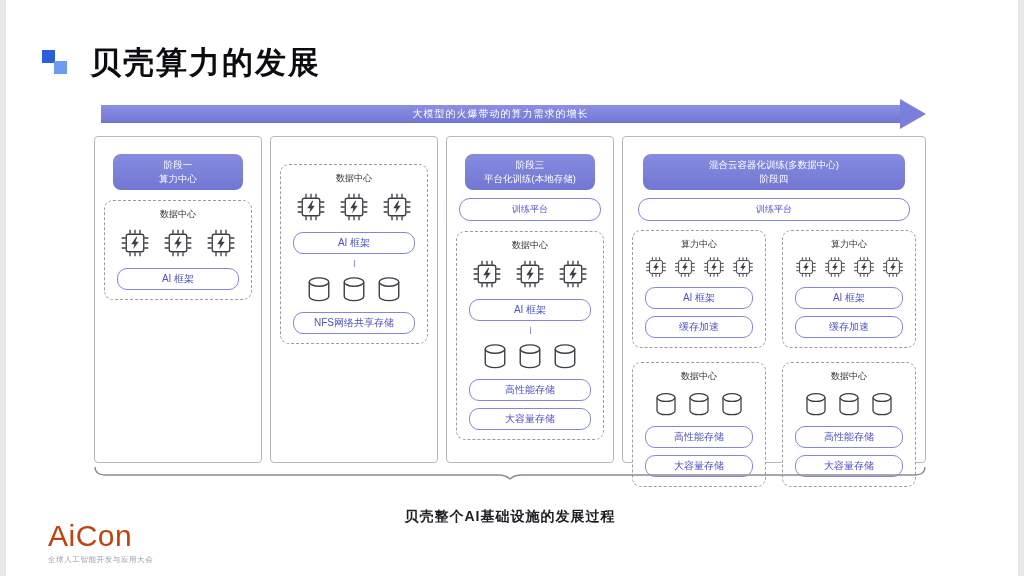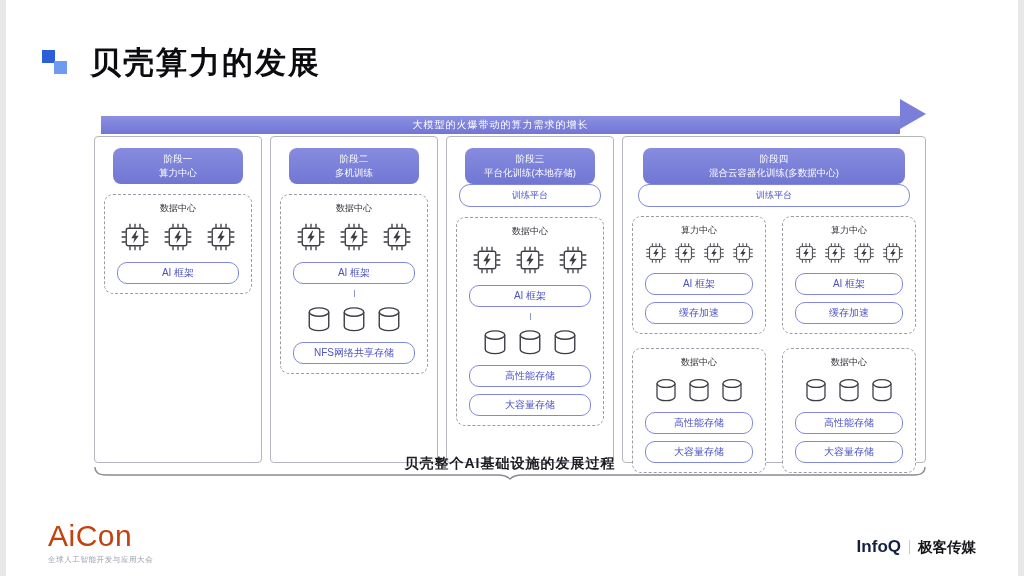--- a/index.html
+++ b/index.html
@@ -14,34 +14,34 @@
   .mark { position:relative; width:30px; height:30px; }
   .mark .sq1 { position:absolute; left:0; top:2px; width:13px; height:13px; background:#2b5fd9; }
   .mark .sq2 { position:absolute; left:12px; top:13px; width:13px; height:13px; background:#6e9bf2; }
   .page-title { margin:0; font-family:"Liberation Serif", serif; font-size:31px; font-weight:700; letter-spacing:2px; color:#0c0c10; }
 
   
   .arrow { position:absolute; left:95px; top:99px; width:826px; height:30px; }
   .arrow-body {
     position:absolute; left:0; top:6px; width:799px; height:18px;
     background:linear-gradient(180deg,#8b90e2,#7176d5);
-    display:flex; align-items:center; justify-content:center;margin-top:11px;
+    display:flex; align-items:center; justify-content:center;
   }
   .arrow-label { font-size:10px; color:#ffffff; letter-spacing:1px; }
   .arrow-head {
     position:absolute; left:799px; top:0; width:0; height:0;
     border-top:15px solid transparent; border-bottom:15px solid transparent;
     border-left:26px solid #7a7fd9;
   }
 
   
   .stages { position:absolute; left:88px; top:136px; width:832px; height:327px; display:flex; gap:8px; }
   .stage {
     border:1px solid #b6b6bf; border-radius:4px; background:#fff;
-    box-sizing:border-box; padding:11px 9px;
+    box-sizing:border-box; padding:17px 9px;
     display:flex; flex-direction:column; align-items:center;
   }
   .stage-s { width:168px; flex:0 0 168px; }
   .stage-l { flex:1; }
   .stage-header {
     width:88%; background:linear-gradient(180deg,#878ce0,#7176d3);
     color:#fff; border-radius:8px; text-align:center;
     font-size:9.5px; line-height:1.45; padding:4px 3px; box-sizing:border-box;
   }
   .stage-l .stage-header { width:92%; }
@@ -54,32 +54,32 @@
   .dc-label { font-size:9px; color:#2c2c34; }
   .chip-row { display:flex; gap:13px; margin:7px 0 3px; }
   .chip-row-sm { display:flex; gap:7px; margin:5px 0 2px; }
   .db-row { display:flex; gap:9px; margin:7px 0 1px; align-items:flex-end; }
   .pill {
     width:92%; box-sizing:border-box; margin-top:7px;
     border:1px solid #8287dd; border-radius:10px; background:#fff;
     color:#4d53c6; font-size:10px; text-align:center; padding:3px 4px;
   }
   .platform-pill {
-    width:96%; box-sizing:border-box; margin-top:0;
+    width:96%; box-sizing:border-box; margin-top:8px;
     border:1px solid #8287dd; border-radius:11px; background:#fff;
     color:#4d53c6; font-size:9px; text-align:center; padding:4px 0;
   }
   .connector { width:1px; height:7px; background:#9095da; margin-top:6px; }
   .quad-row { display:grid; grid-template-columns:1fr 1fr; gap:16px; width:100%; margin-top:9px; }
   .quad-row .dashed-box { margin-top:0; }
 
   
   .brace { position:absolute; left:88px; top:466px; }
   .caption {
-    position:absolute; left:88px; top:455px; width:832px; text-align:center;
+    position:absolute; left:88px; top:508px; width:832px; text-align:center;
     font-size:14px; font-weight:700; letter-spacing:1px; color:#1c1c22;
   }
 
   
   .footer-left { position:absolute; left:42px; top:521px; }
   .brand { font-size:30px; font-weight:400; line-height:1; color:#c2410c; letter-spacing:0.5px; }
   .brand-sub { font-size:7.5px; color:#9aa0ab; margin-top:4px; letter-spacing:0.6px; }
   .footer-right { position:absolute; right:42px; top:537px; display:flex; align-items:center; gap:8px; }
   .partner-brand { font-size:17px; font-weight:800; color:#14203f; }
   .divider { width:1px; height:14px; background:#c6c9cf; }
@@ -141,24 +141,20 @@
             </svg>
           <svg width="30" height="30">
               <use href="#sym-chip"></use>
             </svg>
         </div>
         <div class="pill">AI 框架</div>
       </div>
     </section>
 
     <section class="stage stage-s">
-      <div class="stage-header">
-        <div>阶段二</div>
-        <div>多机训练</div>
-      </div>
       <div class="dashed-box">
         <div class="dc-label">数据中心</div>
         <div class="chip-row">
           <svg width="30" height="30">
               <use href="#sym-chip"></use>
             </svg>
           <svg width="30" height="30">
               <use href="#sym-chip"></use>
             </svg>
           <svg width="30" height="30">
@@ -214,22 +210,22 @@
               <use href="#sym-db"></use>
             </svg>
         </div>
         <div class="pill">高性能存储</div>
         <div class="pill">大容量存储</div>
       </div>
     </section>
 
     <section class="stage stage-l">
       <div class="stage-header">
+        <div>混合云容器化训练(多数据中心)</div>
         <div>阶段四</div>
-        <div>混合云容器化训练(多数据中心)</div>
       </div>
       <div class="platform-pill">训练平台</div>
 
       <div class="quad-row">
         <div class="dashed-box">
           <div class="dc-label">算力中心</div>
           <div class="chip-row-sm">
             <svg width="22" height="22">
                 <use href="#sym-chip"></use>
               </svg>
@@ -307,19 +303,14 @@
 
   <svg class="brace" width="832" height="14" viewBox="0 0 832 14">
     <path d="M1 1 Q1 9 12 9 L404 9 Q412 9 416 13 Q420 9 428 9 L820 9 Q831 9 831 1" fill="none" stroke="#8a8a92" stroke-width="1.3"></path>
   </svg>
   <div class="caption">贝壳整个AI基础设施的发展过程</div>
 
   <div class="footer-left">
     <div class="brand">AiCon</div>
     <div class="brand-sub">全球人工智能开发与应用大会</div>
   </div>
-  <div class="footer-right">
-    <span class="partner-brand">InfoQ</span>
-    <span class="divider"></span>
-    <span class="partner-text">极客传媒</span>
-  </div>
 
 </div>
 
 </body></html>

